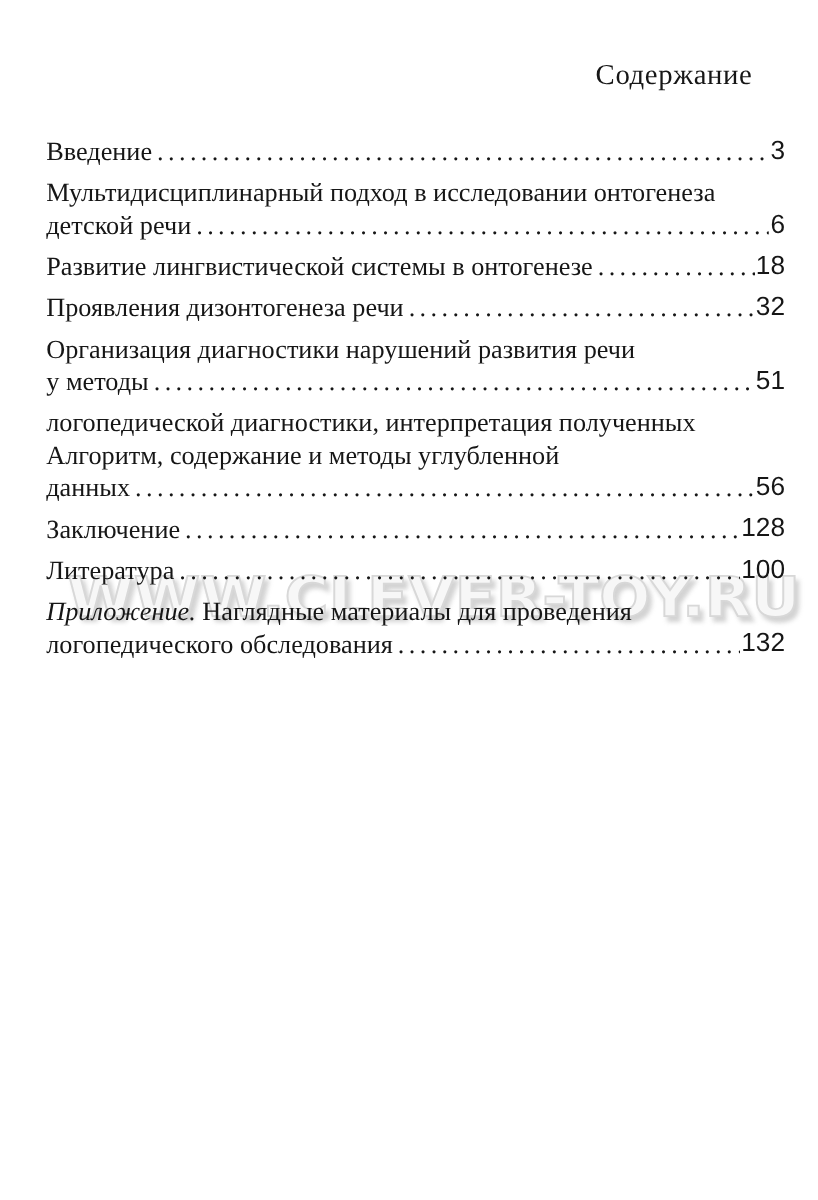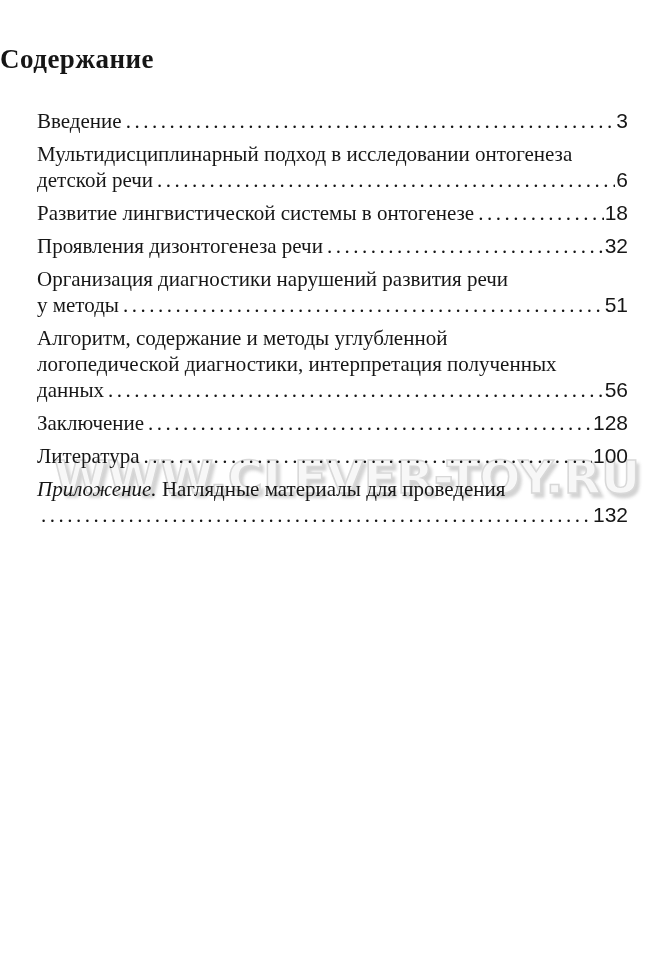--- a/index.html
+++ b/index.html
@@ -14,24 +14,24 @@
     background: #ffffff;
     overflow: hidden;
     font-family: "Liberation Serif", serif;
     color: var(--text-color, #161616);
     box-sizing: border-box;
   }
   .title {
     position: relative;
     z-index: 1;
     margin: 44px 52px 0 0;
-    text-align: left;
-    font-size: 27px;
+    text-align: right;
+    font-size: 23px;
     line-height: 31px;
-    font-weight: 700;
+    font-weight: 400;
     letter-spacing: 0.5px;
   }
   .toc {
     position: relative;
     z-index: 1;
     margin: 33px 26px 0 37px;
   }
   .entry {
     margin-bottom: 7px;
   }
@@ -118,22 +118,22 @@
       </div>
       <div class="entry">
         <div class="line"><span class="seg">Организация диагностики нарушений развития речи</span></div>
         <div class="line line-last">
           <span class="seg">у методы</span>
           <span class="dots">........................................................................................................................</span>
           <span class="pagenum">51</span>
         </div>
       </div>
       <div class="entry">
+        <div class="line"><span class="seg">логопедической диагностики, интерпретация полученных</span></div>
         <div class="line"><span class="seg">Алгоритм, содержание и методы углубленной</span></div>
-        <div class="line"><span class="seg">логопедической диагностики, интерпретация полученных</span></div>
         <div class="line line-last">
           <span class="seg">данных</span>
           <span class="dots">........................................................................................................................</span>
           <span class="pagenum">56</span>
         </div>
       </div>
       <div class="entry">
         <div class="line line-last">
           <span class="seg">Заключение</span>
           <span class="dots">........................................................................................................................</span>
@@ -143,19 +143,20 @@
       <div class="entry">
         <div class="line line-last">
           <span class="seg">Литература</span>
           <span class="dots">........................................................................................................................</span>
           <span class="pagenum">100</span>
         </div>
       </div>
       <div class="entry">
         <div class="line"><span class="seg italic">Приложение.</span><span class="seg"> Наглядные материалы для проведения</span></div>
         <div class="line line-last">
+          <span class="seg">логопедического обследования</span>
           <span class="dots">........................................................................................................................</span>
           <span class="pagenum">132</span>
         </div>
       </div>
     </div>
 
 </div>
 
 </body></html>

